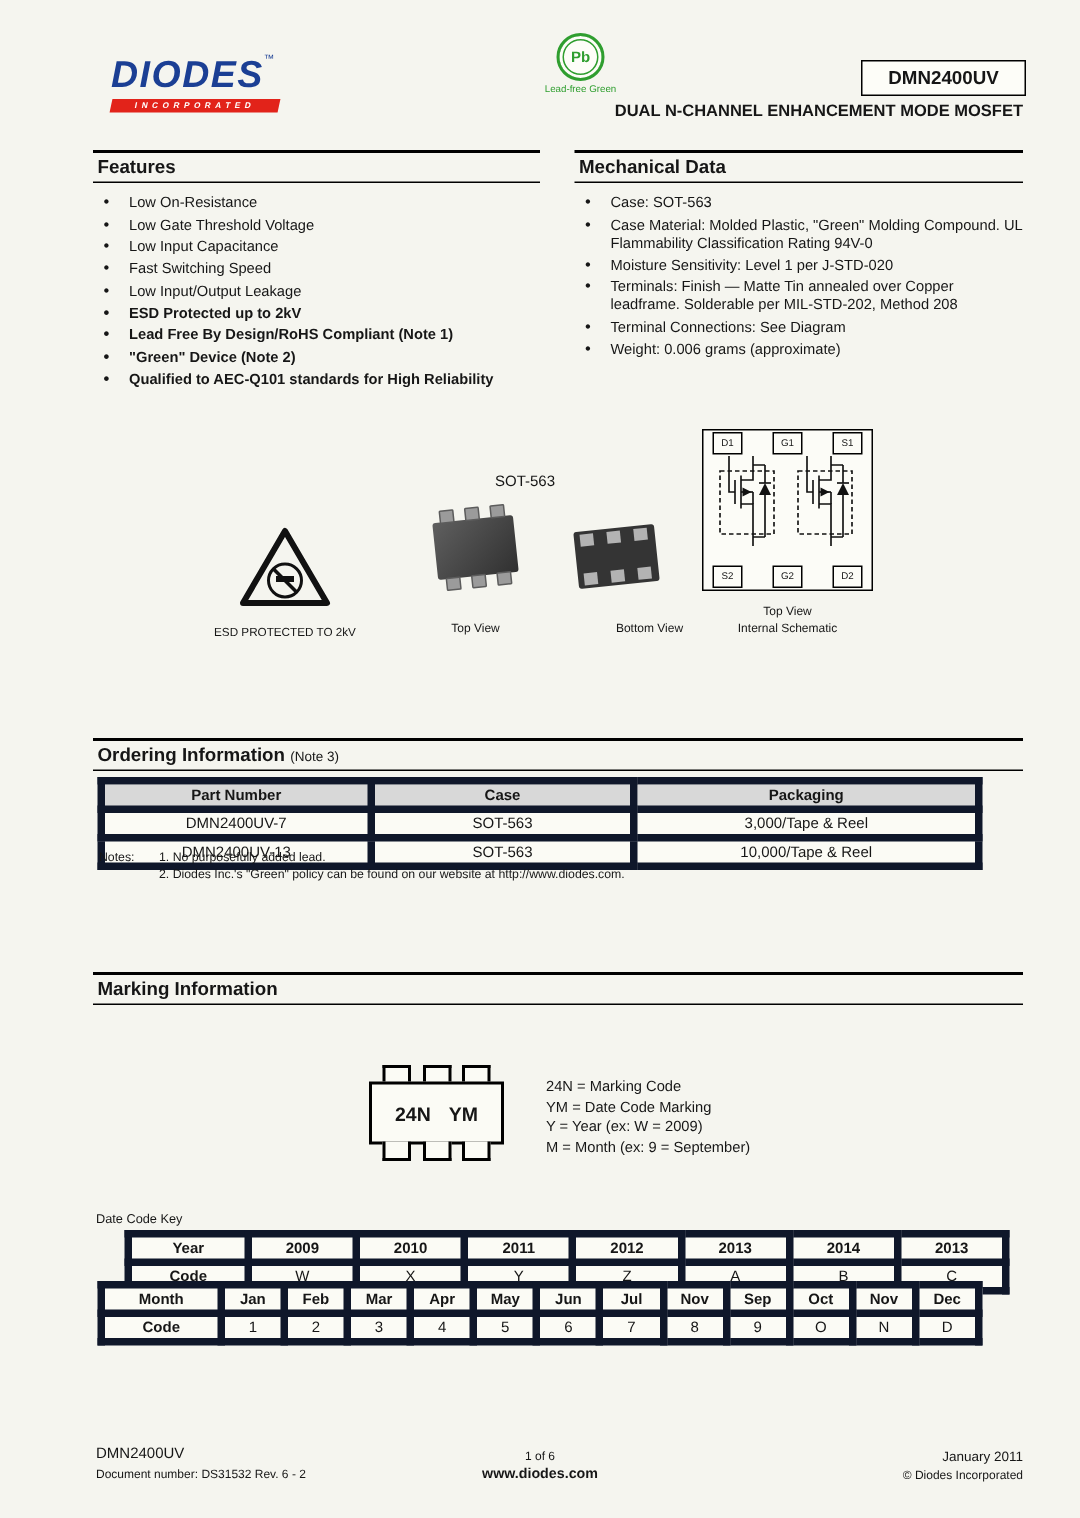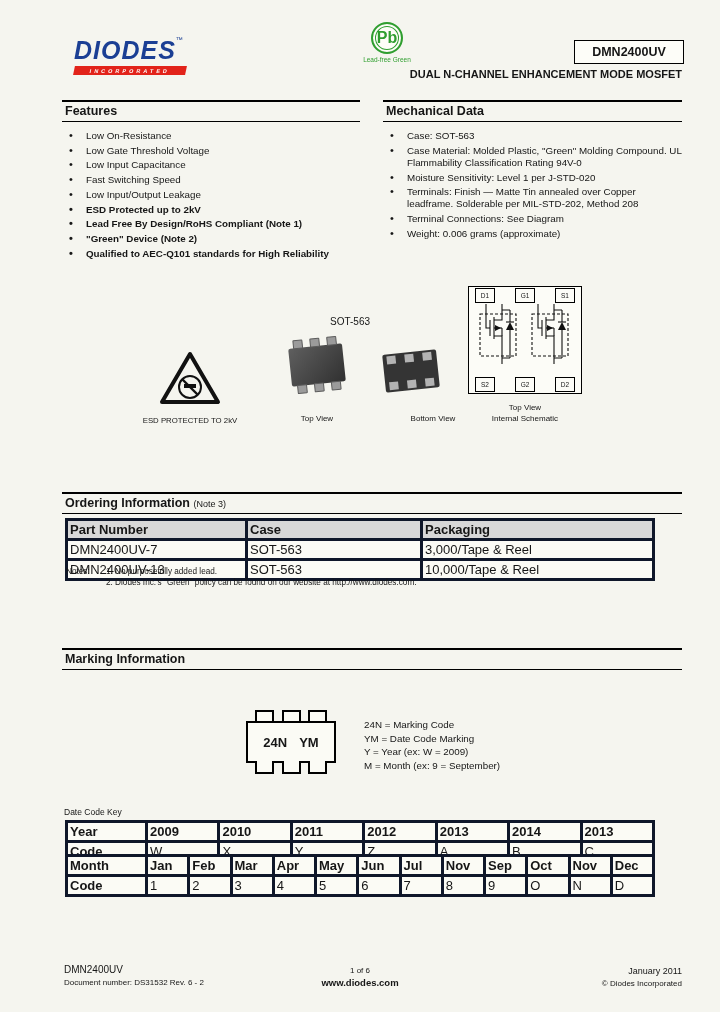--- a/index.html
+++ b/index.html
@@ -19,21 +19,21 @@
     margin-top:1px; background:#e2231a; color:#fff; text-align:center;
     font-size:5.5px; letter-spacing:3px; font-weight:bold; padding:2px 0 1px;
     transform:skewX(-12deg);
   }
   .leadfree { left:350px; top:22px; width:74px; text-align:center; }
   .pb-ring {
     width:28px; height:28px; margin:0 auto; border:2.5px solid #2f9e2f; border-radius:50%;
     display:flex; align-items:center; justify-content:center; background:#fdfdf8;
     box-shadow:inset 0 0 0 2px #fdfdf8, inset 0 0 0 3px #2f9e2f;
   }
-  .pb-text { color:#2f9e2f; font-weight:bold; font-size:16px; }
+  .pb-text { color:#2f9e2f; font-weight:bold; font-size:10px; }
   .lf-caption { color:#2f9e2f; font-size:6.5px; margin-top:2px; }
   .partbox {
     left:574px; top:40px; width:108px; height:22px; border:1.5px solid #000; background:#fdfdf8;
     display:flex; align-items:center; justify-content:center; font-weight:bold; font-size:12.5px;
   }
   .doc-title { left:290px; top:68px; width:392px; text-align:right; font-weight:bold; font-size:11px; }
 
   
   .sec-hdr {
     border-top:2.5px solid #000; border-bottom:1.5px solid #000;
@@ -72,21 +72,21 @@
   .pinbox {
     width:18px; height:13px; border:1px solid #000; background:#fcfcf7;
     display:flex; align-items:center; justify-content:center; font-size:6.5px;
   }
   .schem-svg { position:absolute; left:3px; top:17px; }
   .schem-cap { left:455px; top:402px; width:140px; text-align:center; font-size:8px; line-height:1.4; }
 
   
   .ord-hdr { left:62px; top:492px; width:620px; }
   table.tbl { border-collapse:collapse; table-layout:fixed; background:#fbfbf5; }
-  table.tbl th, table.tbl td { border:3px solid #0f172a; text-align:left; font-size:13px; padding:1px 2px; height:12px; overflow:hidden; white-space:nowrap; }
+  table.tbl th, table.tbl td { border:5px solid #0f172a; text-align:center; font-size:10px; padding:1px 2px; height:12px; overflow:hidden; white-space:nowrap; }
   .ord-table { left:65px; top:518px; width:590px; }
   .ord-table th { background:#d8d8d8; }
   .notes { left:66px; top:566px; width:560px; font-size:8.2px; line-height:1.35; }
   .notes-label { position:absolute; left:0; top:0; }
   .notes-items { margin-left:40px; }
 
   
   .mark-hdr { left:62px; top:648px; width:620px; }
   .mark-chip { left:246px; top:710px; width:90px; height:64px; }
   .mc-body {
@@ -94,21 +94,21 @@
     display:flex; align-items:center; justify-content:center; gap:12px; font-weight:bold; font-size:13px;
   }
   .mc-row { position:absolute; left:9px; right:9px; display:flex; justify-content:space-between; }
   .mc-row.t { top:0; } .mc-row.bm { bottom:0; }
   .mc-pin { width:15px; height:11px; border:2px solid #000; background:#fbfbf5; }
   .mc-row.t .mc-pin { border-bottom:none; } .mc-row.bm .mc-pin { border-top:none; }
   .mark-legend { left:364px; top:718px; font-size:9.8px; line-height:13.5px; }
 
   
   .dck-label { left:64px; top:807px; font-size:8.5px; }
-  .year-table { left:65px; top:820px; width:590px; }
+  .year-table { left:83px; top:820px; width:590px; }
   .month-table { left:65px; top:854px; width:590px; }
 
   
   .foot-left { left:64px; top:964px; }
   .fl1 { font-size:10px; } .fl2 { font-size:8px; margin-top:3px; }
   .foot-center { left:260px; top:966px; width:200px; text-align:center; }
   .fc1 { font-size:8px; } .fc2 { font-size:9.5px; font-weight:bold; margin-top:2px; }
   .foot-right { right:38px; top:966px; text-align:right; }
   .fr1 { font-size:9px; } .fr2 { font-size:8px; margin-top:3px;text-align:center; }
 </style>

